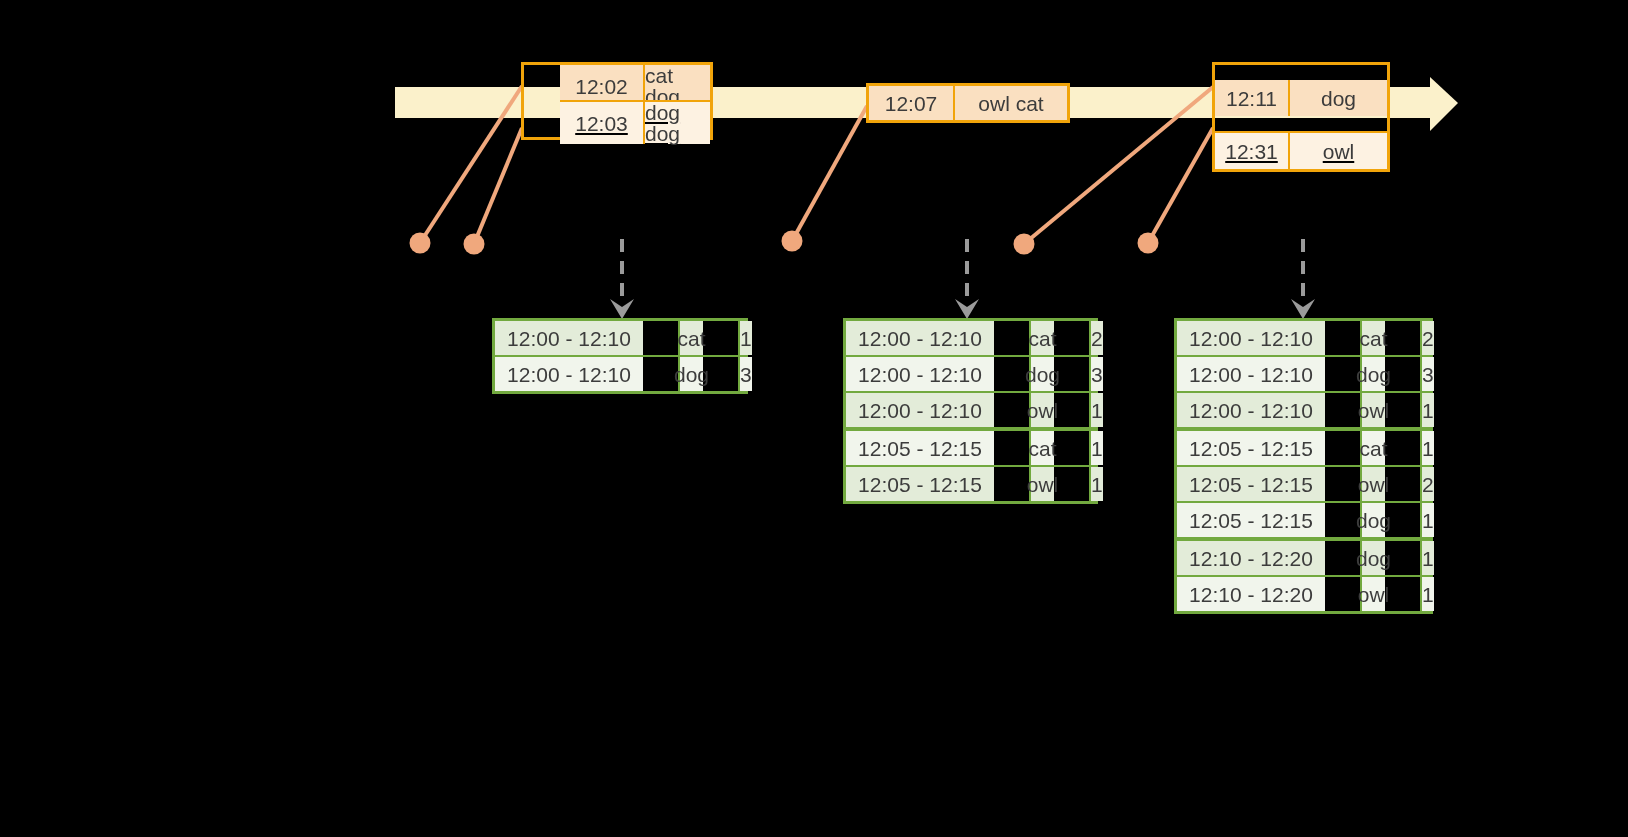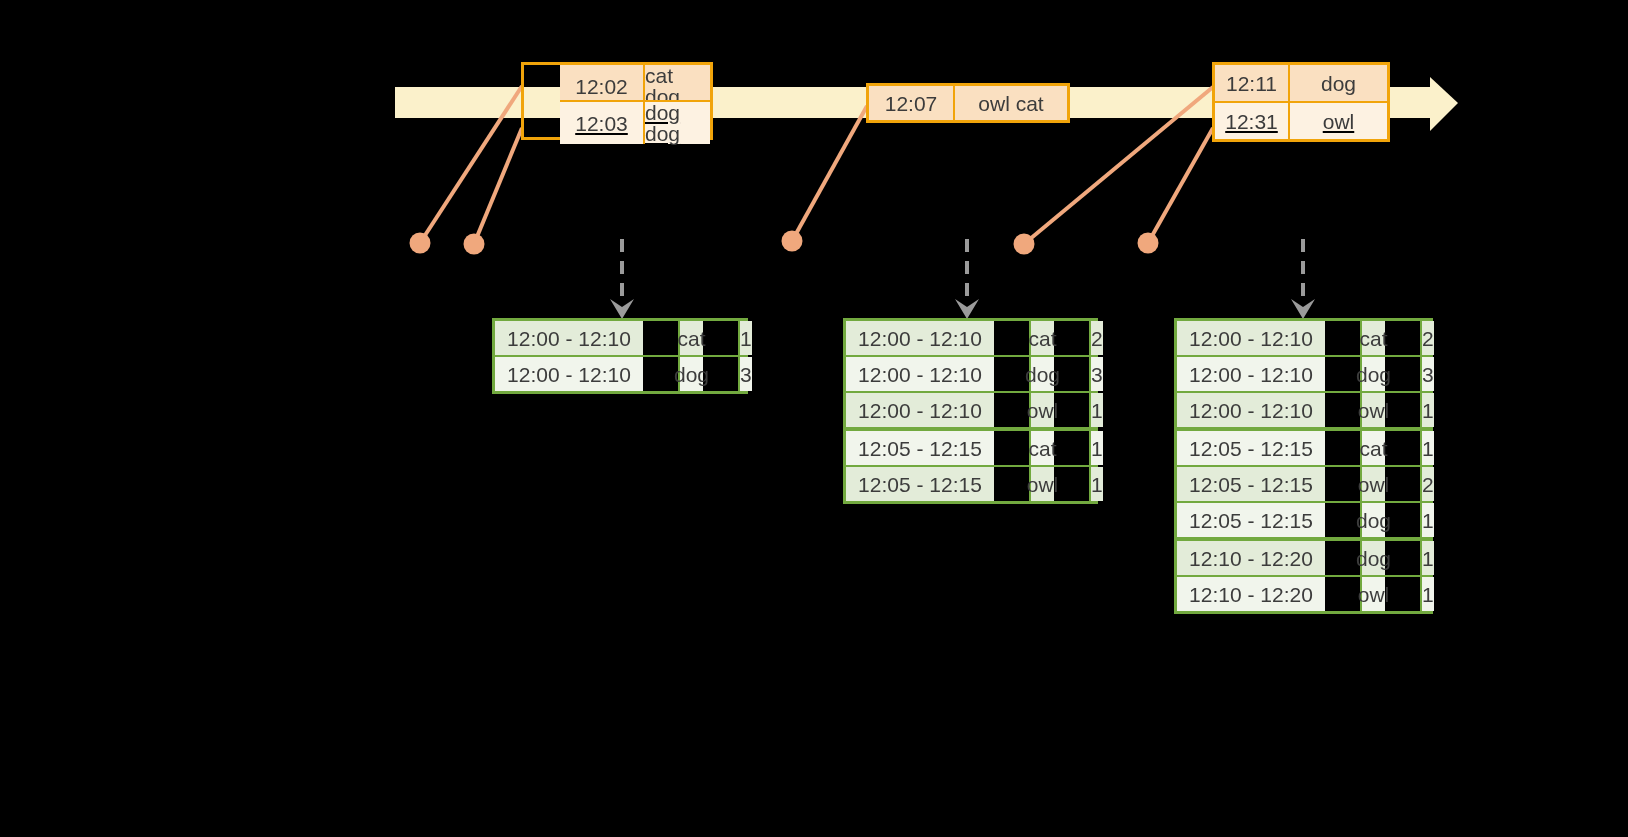--- a/index.html
+++ b/index.html
@@ -27,21 +27,21 @@
   .etable .trow {height:35px;}
   .etable .trow + .trow {border-top:2px solid var(--event-border);text-decoration:underline;}
   .etable .tcell + .tcell {border-left:2px solid var(--event-border);}
   .etable .trow:nth-child(odd) .tcell {background:var(--event-row-dark);}
   .etable .trow:nth-child(even) .tcell {background:var(--event-row-light);}
   #etable-0 {left:521px; top:62px; width:192px;padding-left:36px;}
   #etable-0 .trow {grid-template-columns:83px 1fr;}
   #etable-1 {left:866px; top:83px; width:204px;}
   #etable-1 .trow {height:34px; grid-template-columns:84px 1fr;}
   #etable-2 {left:1212px; top:62px; width:178px;}
-  #etable-2 .trow {height:36px; grid-template-columns:73px 1fr;}
+  #etable-2 .trow {height:36px; grid-template-columns:73px 1fr;margin-top:15px;}
 
   
   .gtable {border:3px solid var(--green-border);}
   .gtable .trow {height:34px; grid-template-columns:148px 60px 1fr;text-align:center;}
   .gtable .trow + .trow {border-top:2px solid var(--green-border);}
   .gtable .trow.group-break {border-top:4px solid var(--green-border);}
   .gtable .tcell + .tcell {border-left:2px solid var(--green-border);margin-left:35px;}
   .gtable .trow:nth-child(odd) .tcell {background:var(--green-row-dark);}
   .gtable .trow:nth-child(even) .tcell {background:var(--green-row-light);}
   #gtable-0 {left:492px; top:318px; width:256px;}

